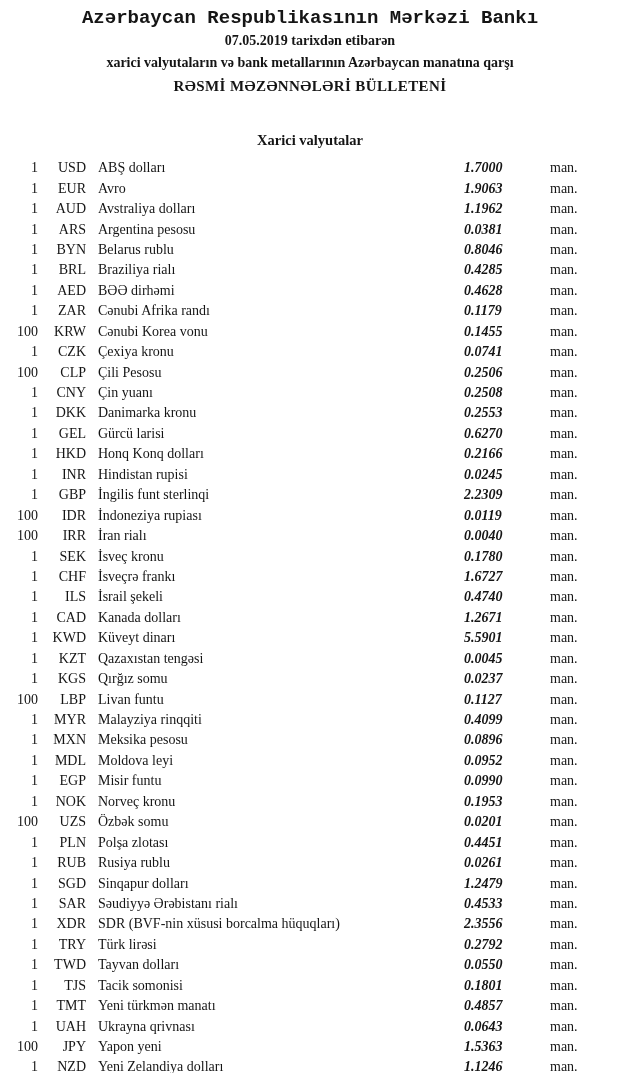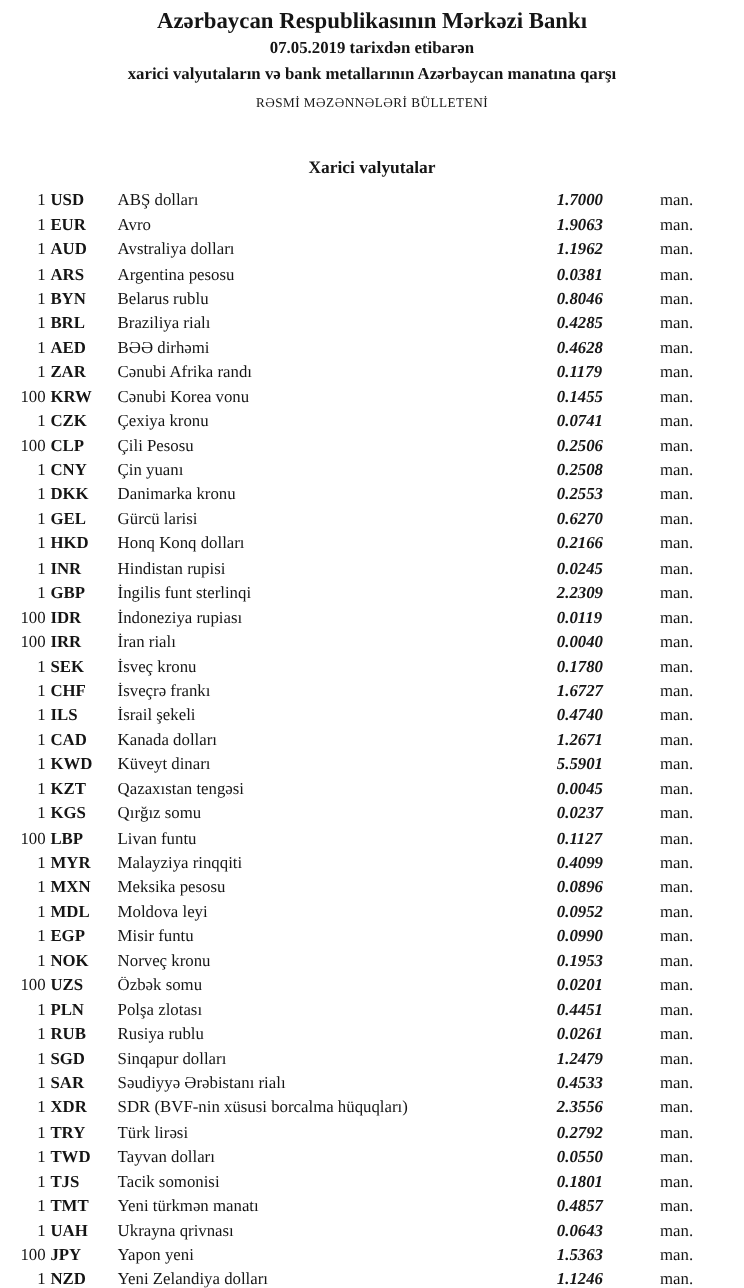--- a/index.html
+++ b/index.html
@@ -15,35 +15,36 @@
     font-family: "Liberation Serif", "DejaVu Serif", serif;
   }
   .header {
     text-align: center;
     padding-top: 6px;
   }
   .bank-name {
     font-size: 19px;
     font-weight: bold;
     line-height: 24px;
+    font-family: Liberation Mono, monospace;
   }
   .date-line {
     font-size: 14px;
     font-weight: bold;
     line-height: 22px;
     text-align: center;
   }
   .subtitle {
     font-size: 14px;
     font-weight: bold;
     line-height: 22px;
   }
   .bulletin-title {
-    font-size: 11px;
-    font-weight: normal;
+    font-size: 15px;
+    font-weight: bold;
     line-height: 24px;
     letter-spacing: 0.4px;
   }
   .section-title {
     text-align: center;
     font-size: 14.5px;
     font-weight: bold;
     margin-top: 32px;
     line-height: 20px;
   }
@@ -59,22 +60,21 @@
   }
   .qty {
     flex: none;
     width: 38px;
     text-align: right;
   }
   .code {
     flex: none;
     width: 44px;
     margin-left: 4px;
-    text-align: left;
-    font-weight: bold;
+    text-align: right;
   }
   .name {
     flex: 1;
     margin-left: 12px;
     white-space: nowrap;
     overflow: hidden;
   }
   .rate {
     flex: none;
     width: 70px;

